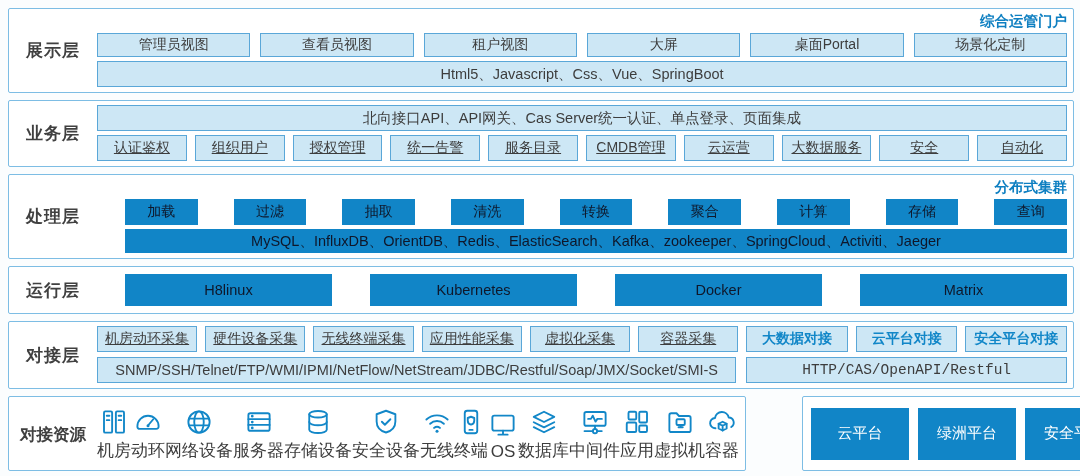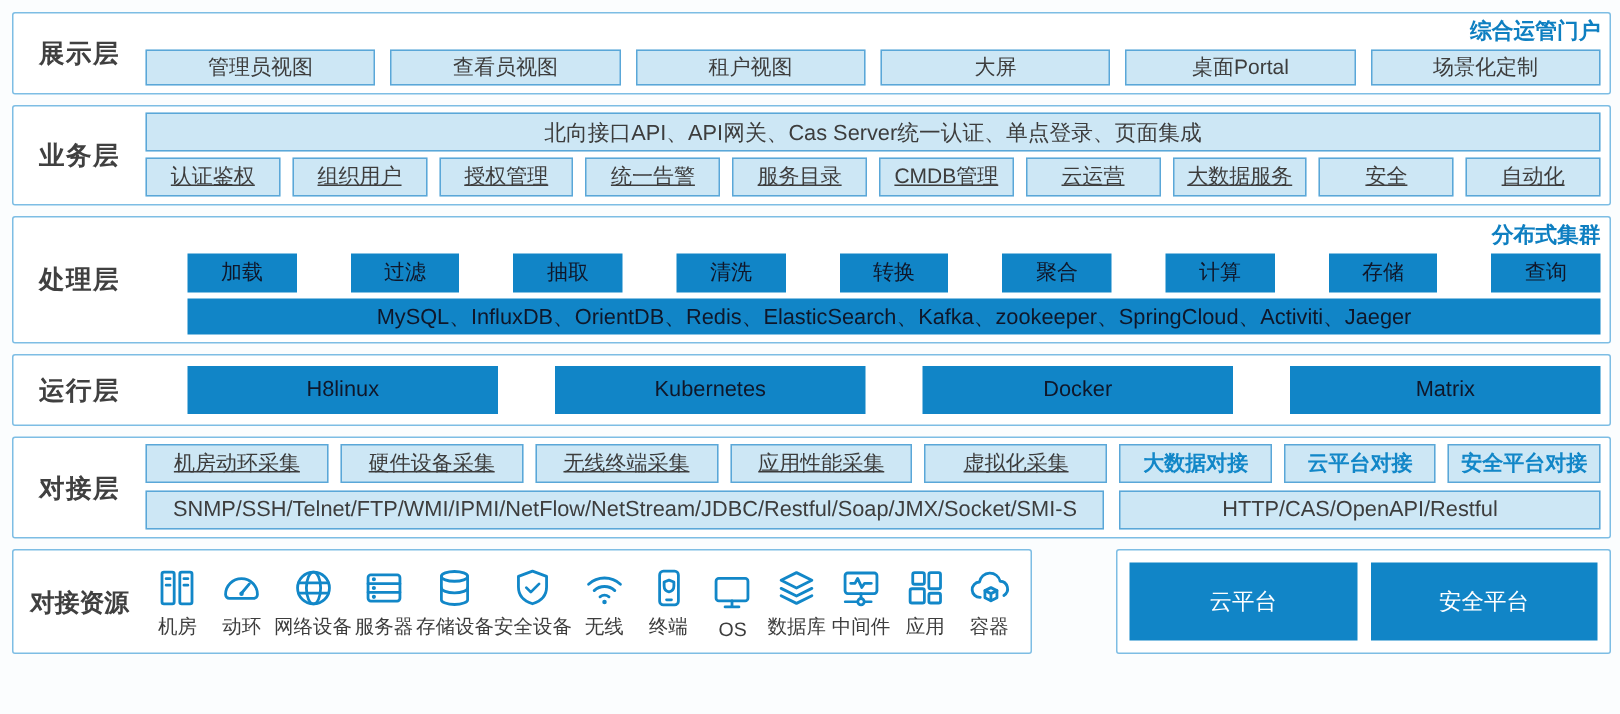--- a/index.html
+++ b/index.html
@@ -85,21 +85,21 @@
   .res-box.left { flex: 1; padding: 10px 6px 8px 0; }
   .res-box.right { flex: 0 0 330px; padding: 6px 8px; gap: 9px; margin-left: 48px; }
   .res-items { flex: 1; display: flex; align-items: flex-end; }
   .res-item {
     flex: 1;
     display: flex; flex-direction: column; align-items: center; gap: 2px;
     color: #1287c8;
   }
   .res-item svg { display: block; }
   .res-item .res-label {
-    font-size: 13px;
+    font-size: 17px;
     color: #3d3d3d;
     white-space: nowrap;
   }
   .platform-btn {
     flex: 1; height: 52px;
     display: flex; align-items: center; justify-content: center;
     background: #1185c7; color: #fff;
     font-size: 15px;
   }
 </style>
@@ -114,20 +114,21 @@
       <div class="layer-title">综合运管门户</div>
       <div class="row">
 
       <div class="chip light">管理员视图</div>
           <div class="chip light">查看员视图</div>
           <div class="chip light">租户视图</div>
           <div class="chip light">大屏</div>
           <div class="chip light">桌面Portal</div>
           <div class="chip light">场景化定制</div>
         </div>
+      <div class="bar light">Html5、Javascript、Css、Vue、SpringBoot</div>
     </div>
   </div>
 
   <div class="layer">
     <div class="layer-label">业务层</div>
     <div class="layer-content">
       <div class="bar light">北向接口API、API网关、Cas Server统一认证、单点登录、页面集成</div>
       <div class="row tight">
 
       <div class="chip light h26">认证鉴权</div>
@@ -181,31 +182,32 @@
     <div class="layer-label">对接层</div>
     <div class="layer-content" style="gap:5px;">
       <div class="row tight">
         <div class="row tight" style="flex:2;">
 
         <div class="chip light h26">机房动环采集</div>
             <div class="chip light h26">硬件设备采集</div>
             <div class="chip light h26">无线终端采集</div>
             <div class="chip light h26">应用性能采集</div>
             <div class="chip light h26">虚拟化采集</div>
+            <div class="chip light h26">容器采集</div>
           </div>
         <div class="row tight" style="flex:1;">
 
         <div class="chip light highlight">大数据对接</div>
             <div class="chip light highlight">云平台对接</div>
             <div class="chip light highlight">安全平台对接</div>
           </div>
       </div>
       <div class="row">
         <div class="bar light" style="flex:2;">SNMP/SSH/Telnet/FTP/WMI/IPMI/NetFlow/NetStream/JDBC/Restful/Soap/JMX/Socket/SMI-S</div>
-        <div class="bar light" style="flex:1;">HTTP/CAS/OpenAPI/Restful</div>
+        <div class="bar light" style="flex:1;font-family:Liberation Mono, monospace;">HTTP/CAS/OpenAPI/Restful</div>
       </div>
     </div>
   </div>
 
   <div class="res-row">
     <div class="res-box left">
       <div class="layer-label wide">对接资源</div>
       <div class="res-items">
 
         <div class="res-item">
@@ -311,32 +313,41 @@
         <div class="res-item">
           <svg width="30" height="30" viewBox="0 0 24 24" fill="none" stroke="currentColor" stroke-width="1.5" stroke-linecap="round" stroke-linejoin="round">
               <rect x="5.2" y="3.8" width="6.2" height="6.2" rx="1"></rect>
               <rect x="13.8" y="3.8" width="6.2" height="8.6" rx="1"></rect>
               <rect x="3.8" y="12.4" width="7.6" height="7.6" rx="1"></rect>
               <rect x="13.8" y="14.8" width="6.2" height="5.2" rx="1"></rect>
             </svg>
           <div class="res-label">应用</div>
         </div>
 
+        <div class="res-item">
+          <svg width="30" height="30" viewBox="0 0 24 24" fill="none" stroke="currentColor" stroke-width="1.5" stroke-linecap="round" stroke-linejoin="round">
+              <path d="M3.5 18.5v-12c0-.8.7-1.5 1.5-1.5h4.2l2 2.2H19c.8 0 1.5.7 1.5 1.5v9.8c0 .8-.7 1.5-1.5 1.5H5c-.8 0-1.5-.7-1.5-1.5z"></path>
+              <rect x="9.2" y="9.8" width="6.6" height="4.6" rx=".8"></rect>
+              <path d="M12.5 14.4v1.8M10.8 16.2h3.4"></path>
+            </svg>
+          <div class="res-label">虚拟机</div>
+        </div>
 
         <div class="res-item">
           <svg width="30" height="30" viewBox="0 0 24 24" fill="none" stroke="currentColor" stroke-width="1.5" stroke-linecap="round" stroke-linejoin="round">
               <path d="M6.8 17a4.1 4.1 0 0 1-.4-8.2 5.6 5.6 0 0 1 11-.4 4.1 4.1 0 0 1 2 7.6"></path>
               <path d="M9.3 13.4l3.2-1.6 3.2 1.6v3.8l-3.2 1.6-3.2-1.6z"></path>
               <path d="M9.3 13.4l3.2 1.6 3.2-1.6M12.5 15v3.8"></path>
             </svg>
           <div class="res-label">容器</div>
         </div>
 
       </div>
     </div>
     <div class="res-box right">
 
     <div class="platform-btn">云平台</div>
+        <div class="platform-btn">绿洲平台</div>
         <div class="platform-btn">安全平台</div>
       </div>
   </div>
 
 </div>
 
 </body></html>

